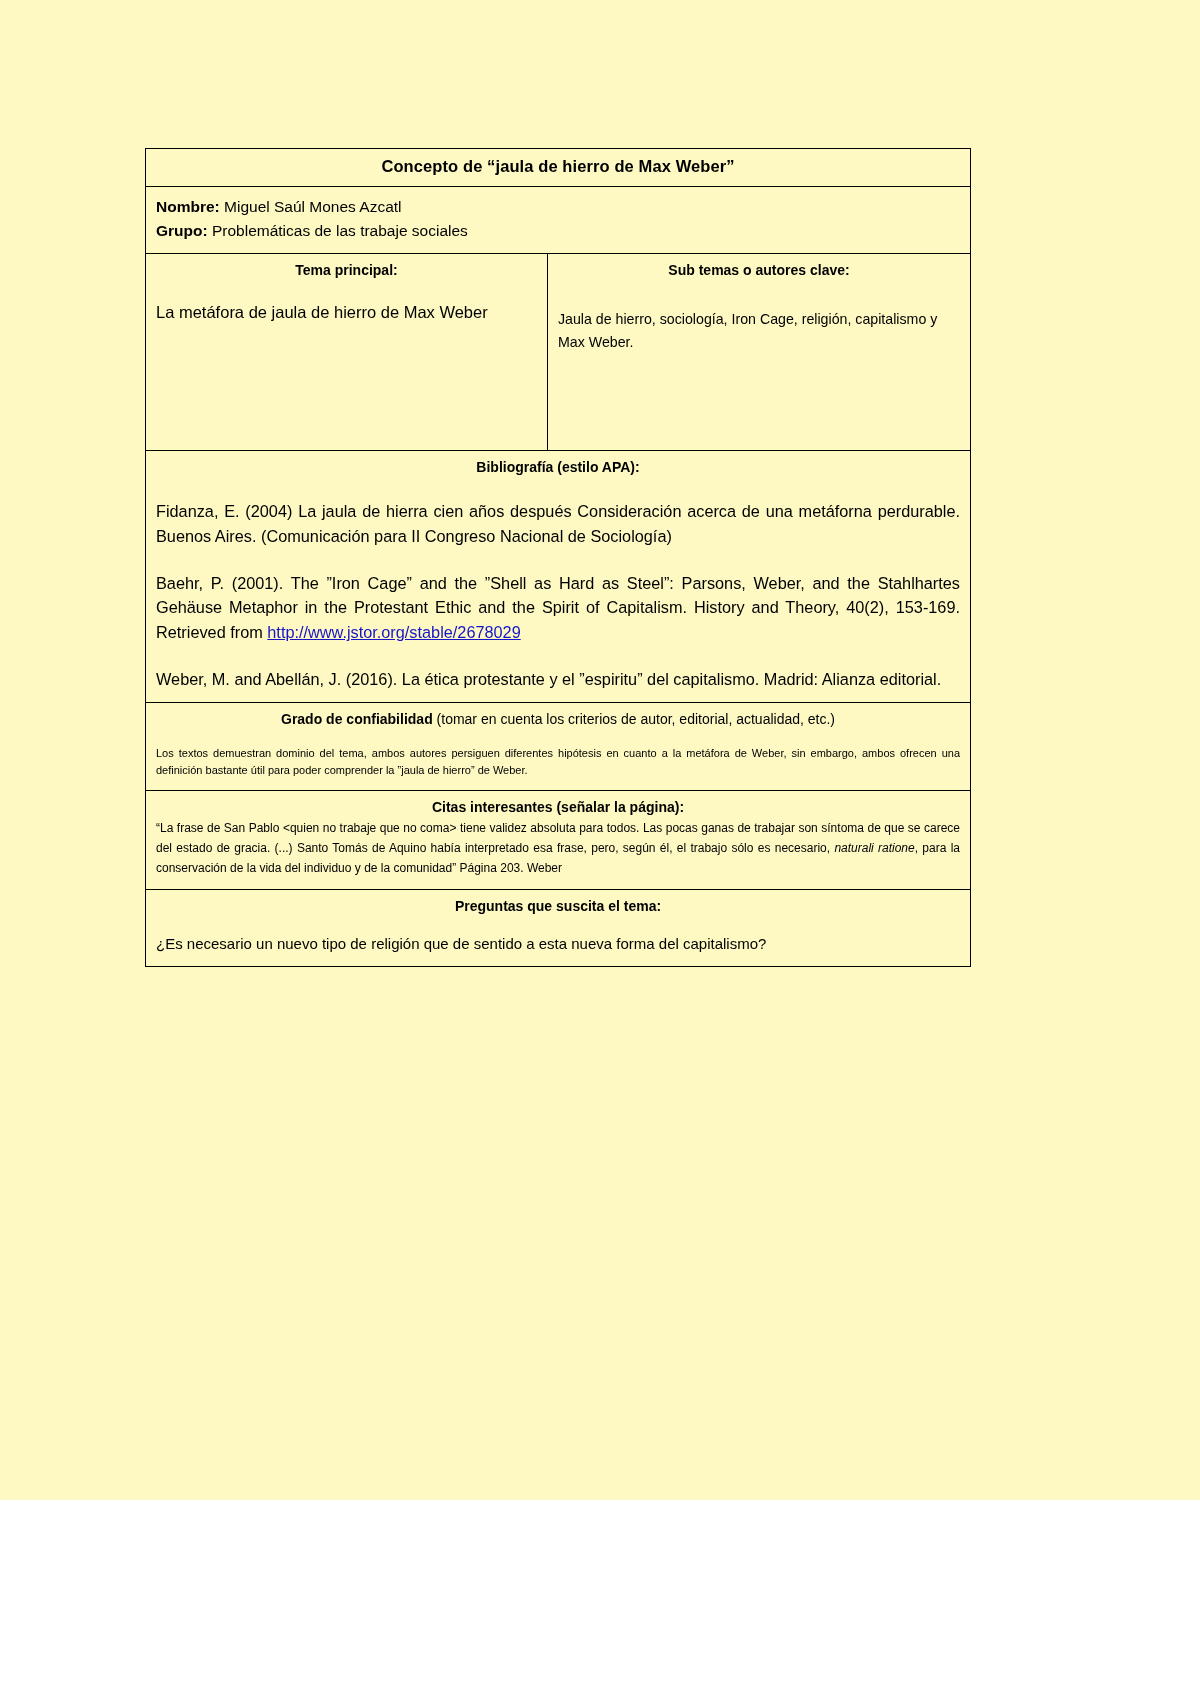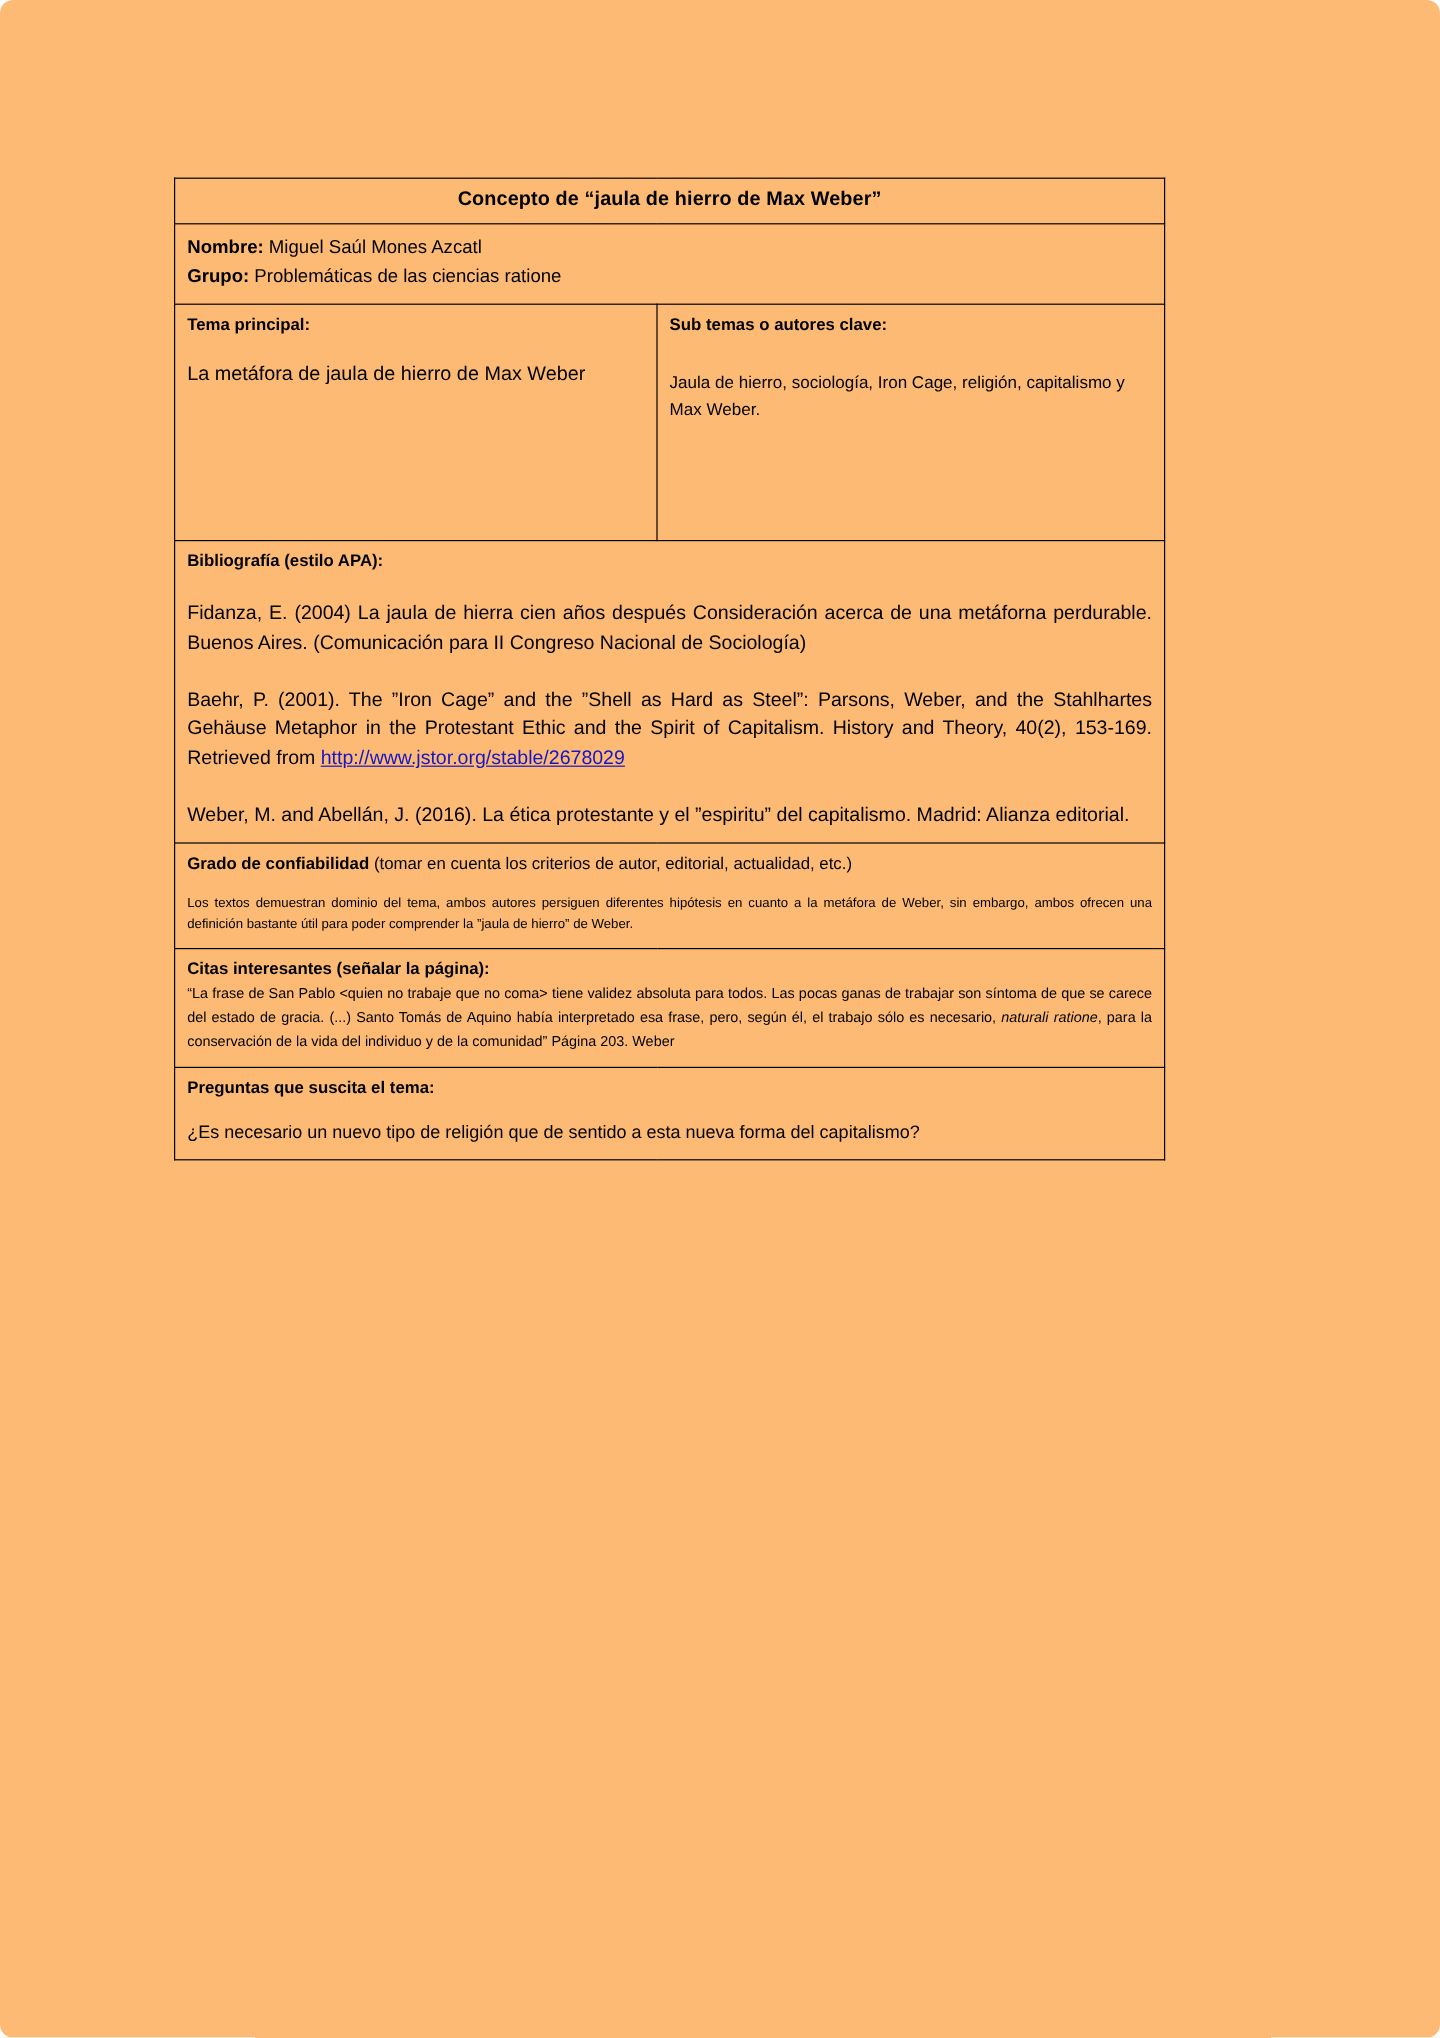--- a/index.html
+++ b/index.html
@@ -12,23 +12,22 @@
     height: 1698px;
     font-family: "Liberation Sans", sans-serif;
     color: #000000;
     position: relative;
   }
   .page {
     position: absolute;
     left: 0;
     top: 0;
     width: 1200px;
-    height: 1698px;
-    background: #fdba74;
-    border-radius: 11px;
+    height: 1500px;
+    background: #fef9c3;
   }
   .doc-table {
     position: absolute;
     left: 145px;
     top: 148px;
     width: 825px;
     border-collapse: collapse;
     table-layout: fixed;
   }
   .doc-table td {
@@ -49,20 +48,21 @@
     line-height: 1.55;
     padding-top: 10px;
     padding-bottom: 10px;
   }
   .ident-cell b { font-weight: bold; }
   .label {
     font-size: 14px;
     font-weight: bold;
     display: block;
     margin-bottom: 4px;
+    text-align: center;
   }
   .label-normal-tail {
     font-weight: normal;
   }
   .topic-cell {
     height: 178px;
     width: 402px;
   }
   .topic-text {
     font-size: 16.5px;
@@ -127,21 +127,21 @@
         <td class="title-cell" colspan="2">Concepto de “jaula de hierro de Max Weber”</td>
       </tr>
       <tr>
         <td class="ident-cell" colspan="2">
           <div>
             <b>Nombre:</b>
             <span>Miguel Saúl Mones Azcatl</span>
           </div>
           <div>
             <b>Grupo:</b>
-            <span>Problemáticas de las ciencias ratione</span>
+            <span>Problemáticas de las trabaje sociales</span>
           </div>
         </td>
       </tr>
       <tr>
         <td class="topic-cell">
           <span class="label">Tema principal:</span>
           <div class="topic-text">La metáfora de jaula de hierro de Max Weber</div>
         </td>
         <td class="sub-cell">
           <span class="label">Sub temas o autores clave:</span>

